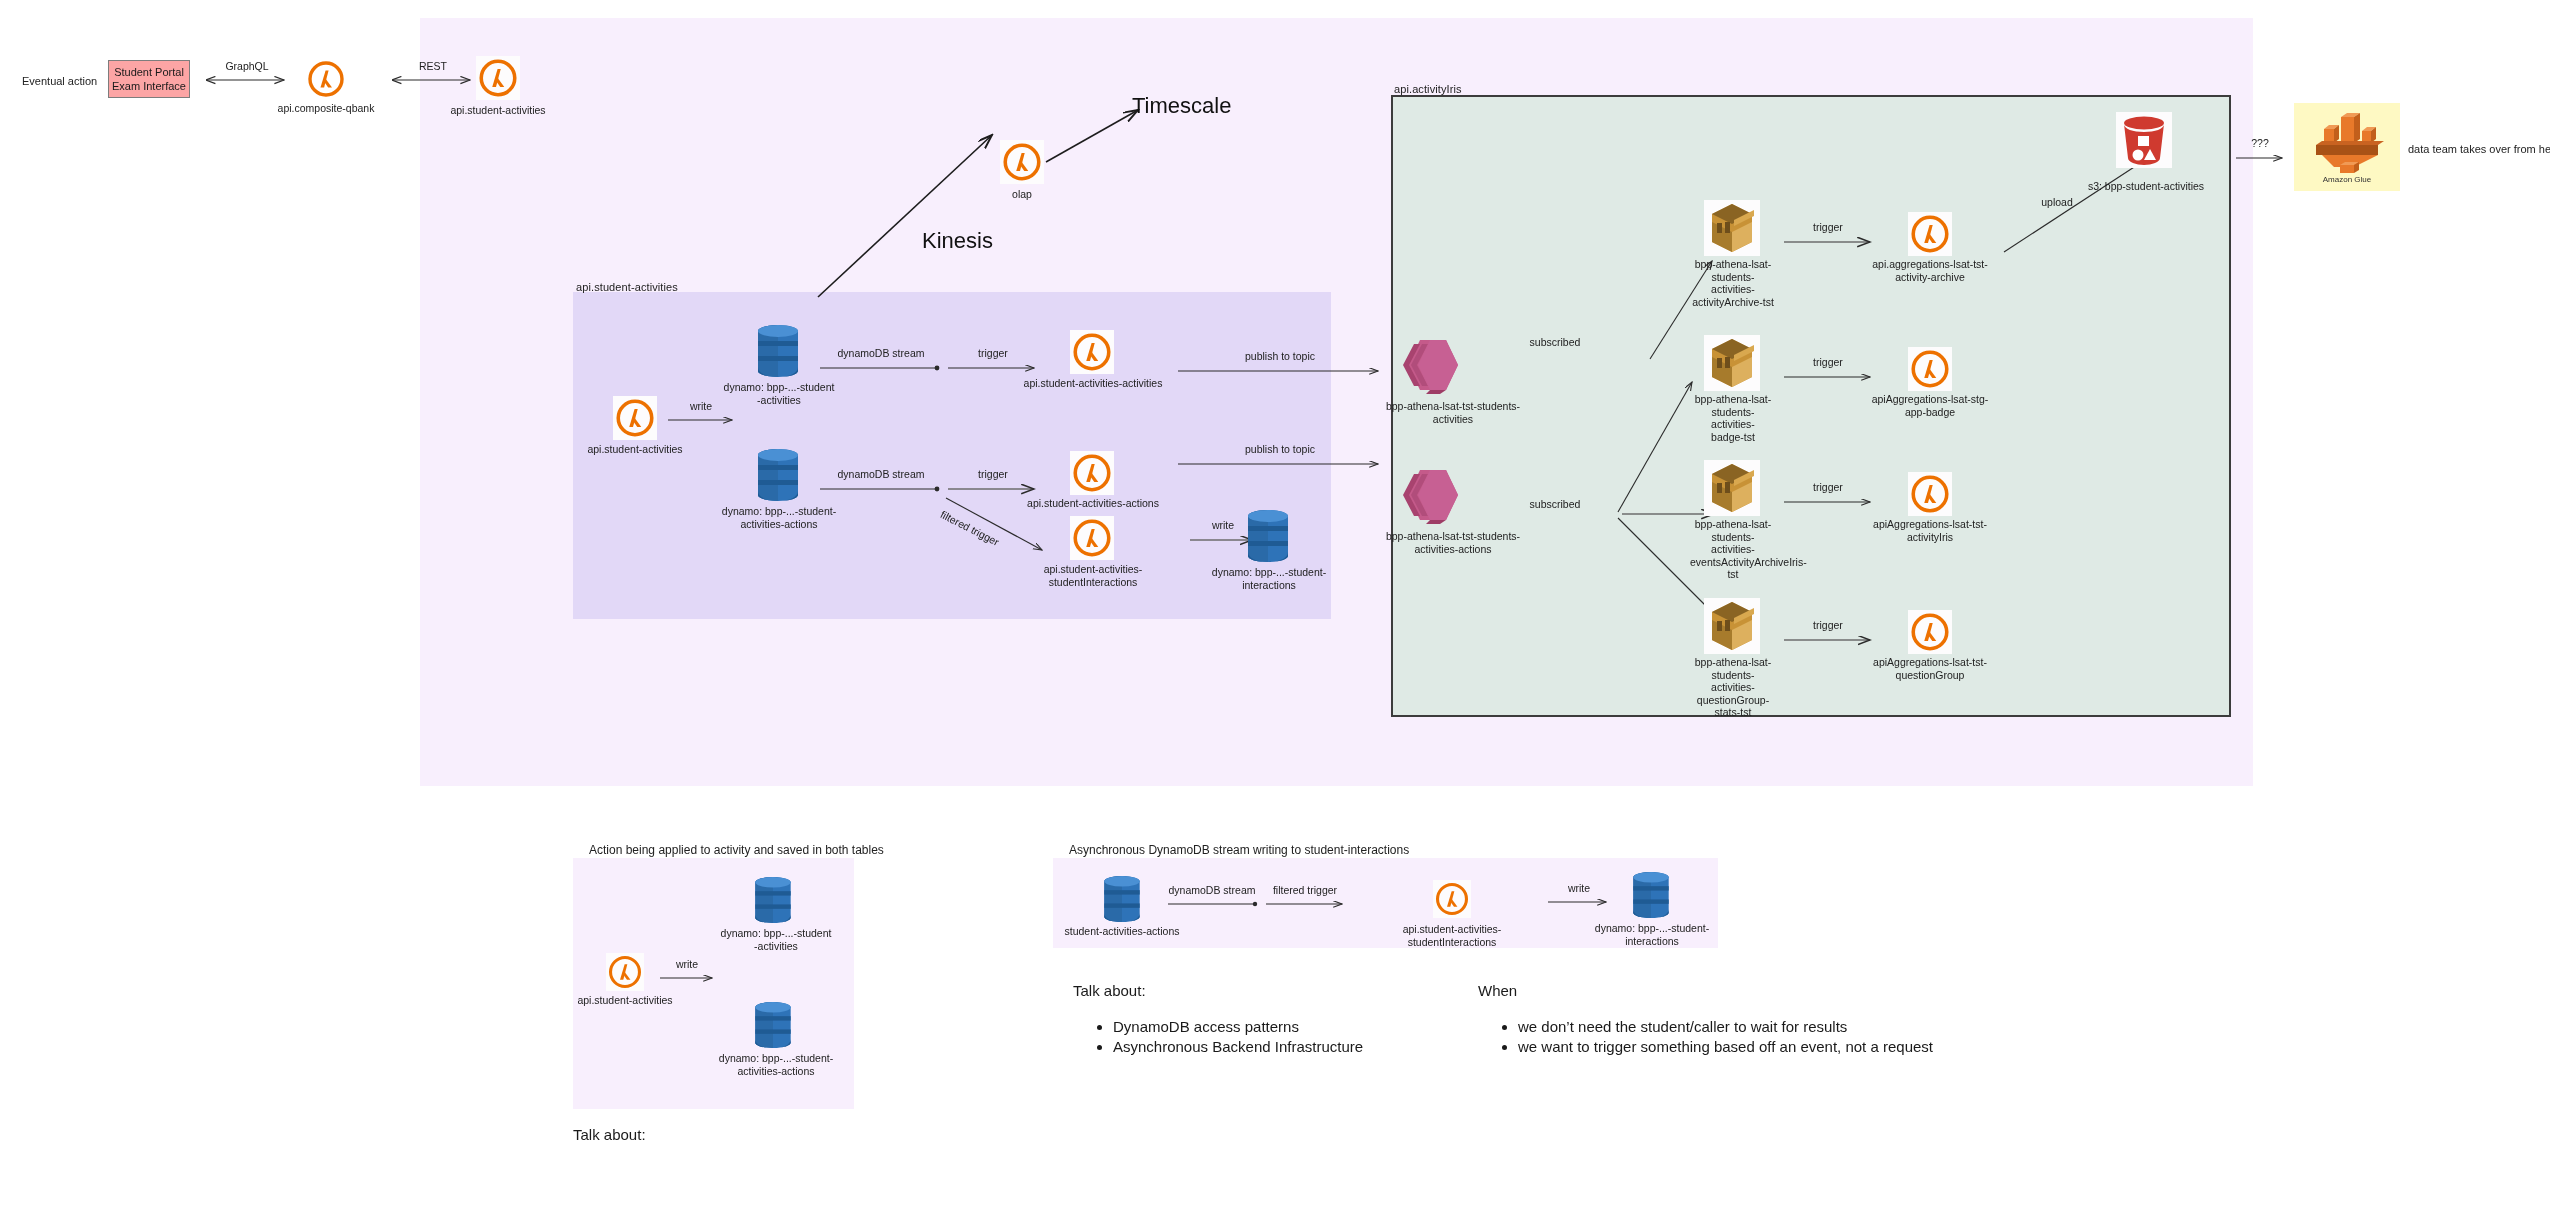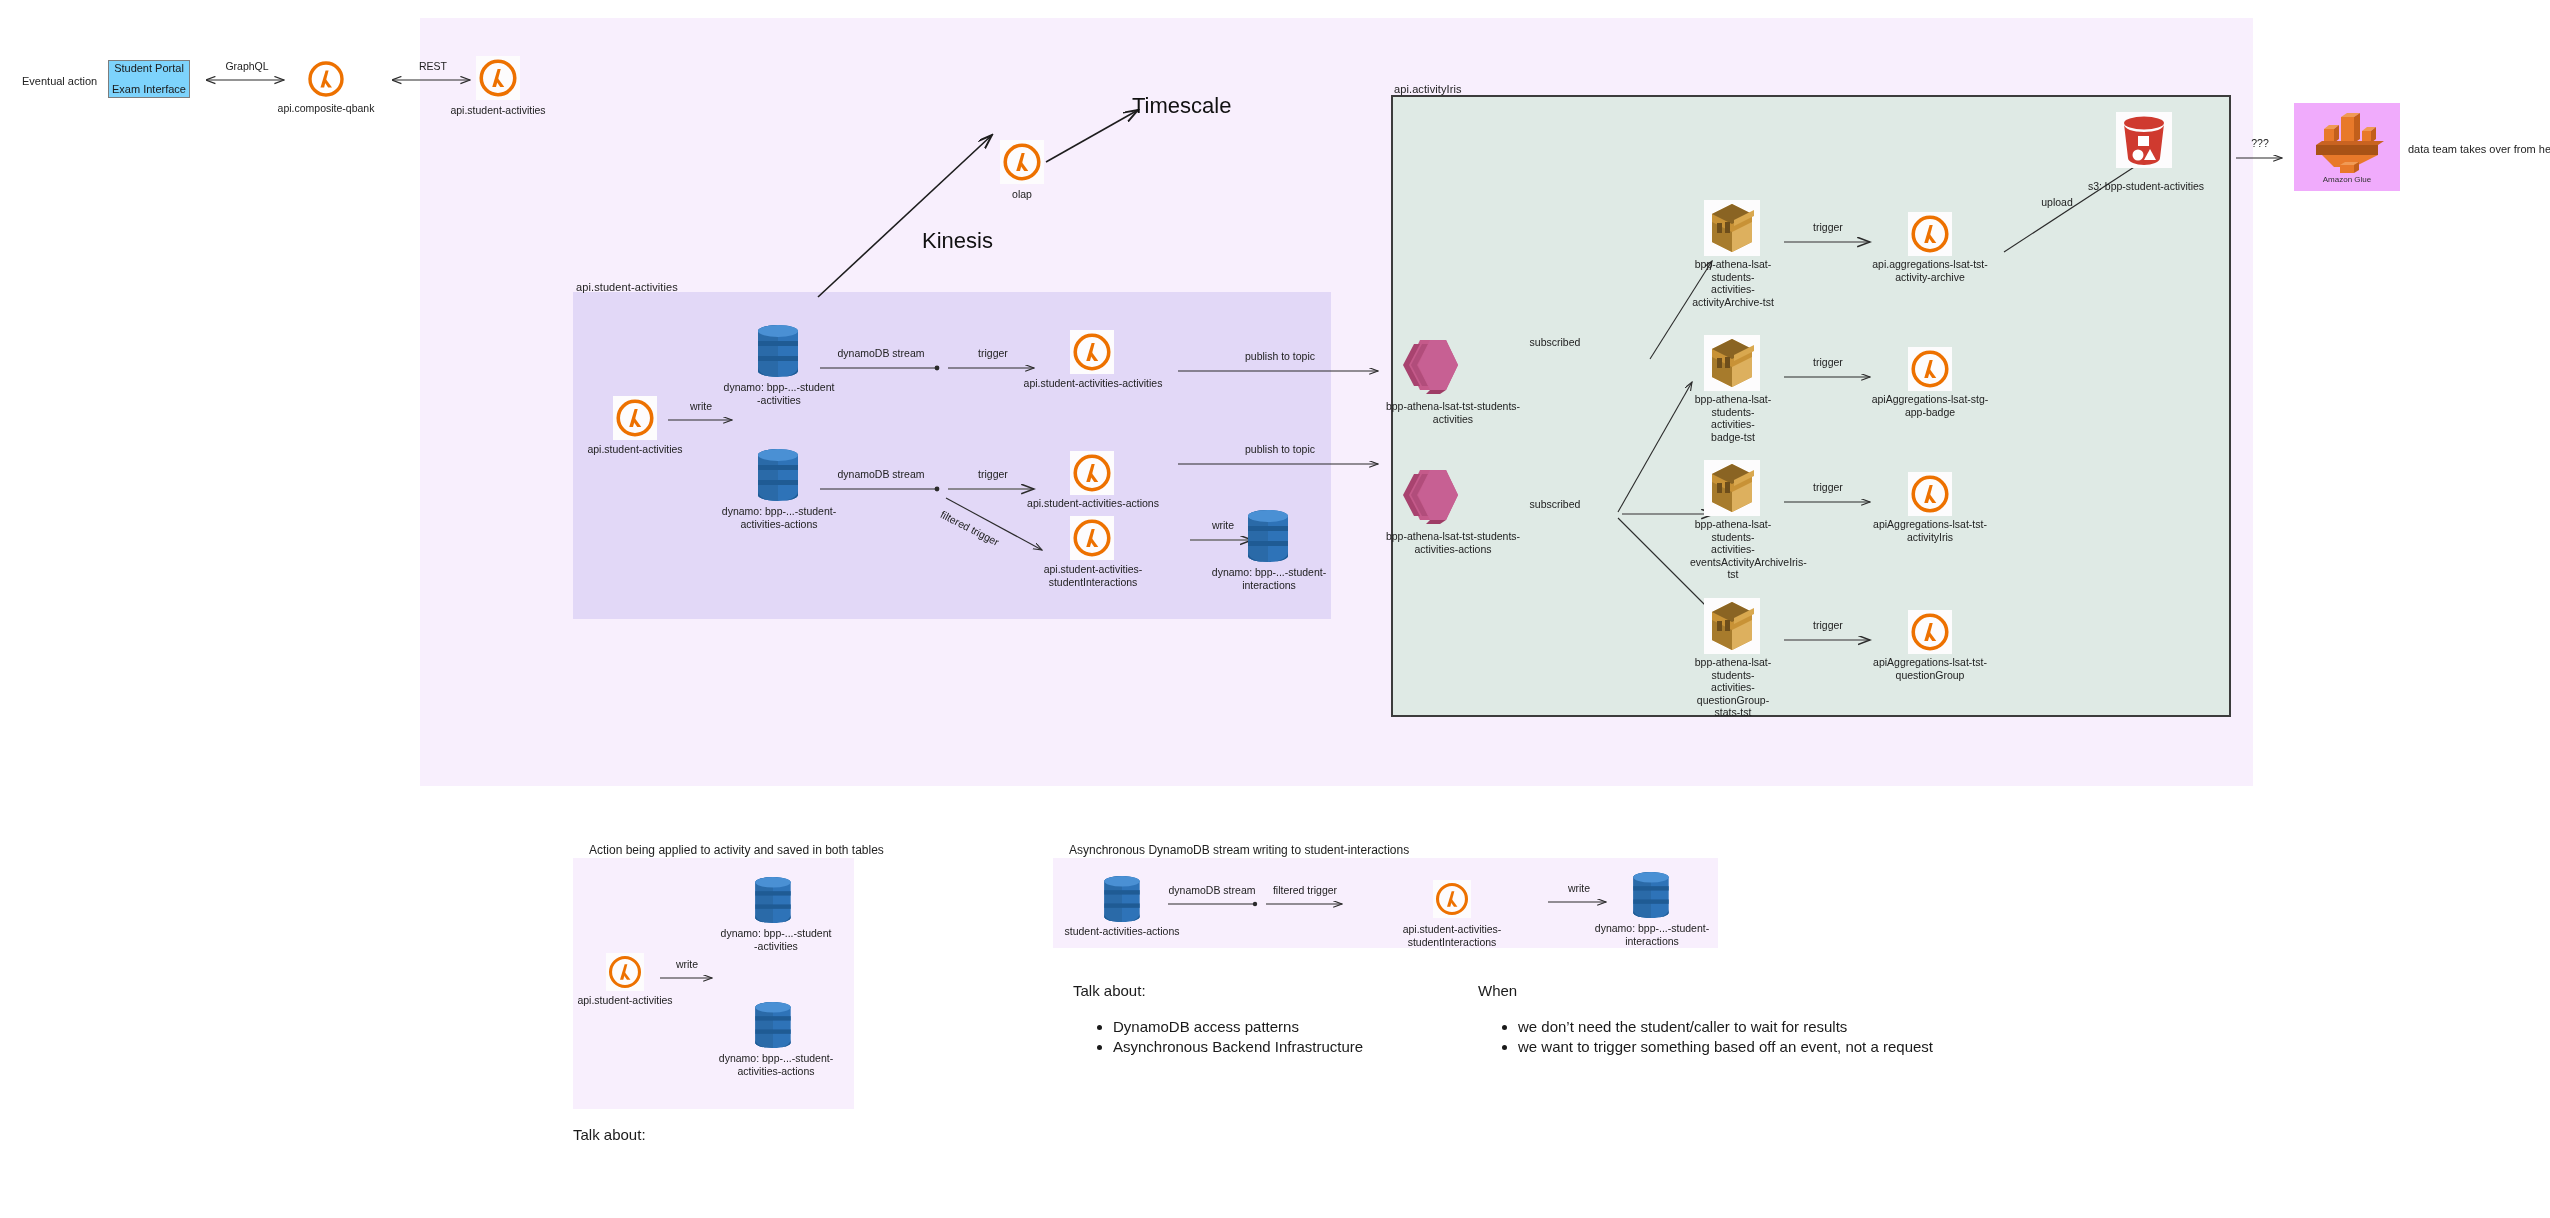--- a/index.html
+++ b/index.html
@@ -28,42 +28,42 @@
     color:#222;white-space:pre-line;
   }
   .edge-label{
     position:absolute;font-size:10.5px;color:#222;white-space:nowrap;text-align:center;
   }
   .big-label{position:absolute;font-size:22px;color:#111;white-space:nowrap;}
   .plain-label{position:absolute;font-size:11px;color:#222;white-space:nowrap;}
 
   
   .grey-box{
-    background:#7dd3fc;border:1px solid #7d7d7d;box-sizing:border-box;
+    background:#fca5a5;border:1px solid #7d7d7d;box-sizing:border-box;
     display:flex;align-items:center;justify-content:center;text-align:center;
-    font-size:11px;line-height:21px;color:#1a1a1a;
+    font-size:11px;line-height:14px;color:#1a1a1a;
   }
 
   
   .icon-tile{position:absolute;background:#fdfcfd;display:block;}
   .icon-tile svg{display:block;}
   .icon-plain{position:absolute;display:block;}
   .icon-plain svg{display:block;}
 
   
   .conn{position:absolute;overflow:visible;pointer-events:none;}
   .conn line,.conn path,.conn polyline{fill:none;}
 
   
   .talk{position:absolute;font-size:15px;line-height:20px;color:#1a1a1a;}
   .talk .hdr{font-size:15px;margin:0 0 1px 0;}
   .talk ul{margin:16px;padding-left:24px;list-style-type:disc;}
   .talk li{font-size:15px;line-height:20px;}
 
-  .glue-tile{position:absolute;background:#f0abfc;}
+  .glue-tile{position:absolute;background:#fef9c3;}
   .glue-cap{
     position:absolute;left:0;width:100%;text-align:center;
     font-size:8px;color:#333;
   }
 </style>
 </head>
 <body>
 
 <div class="canvas">
 

